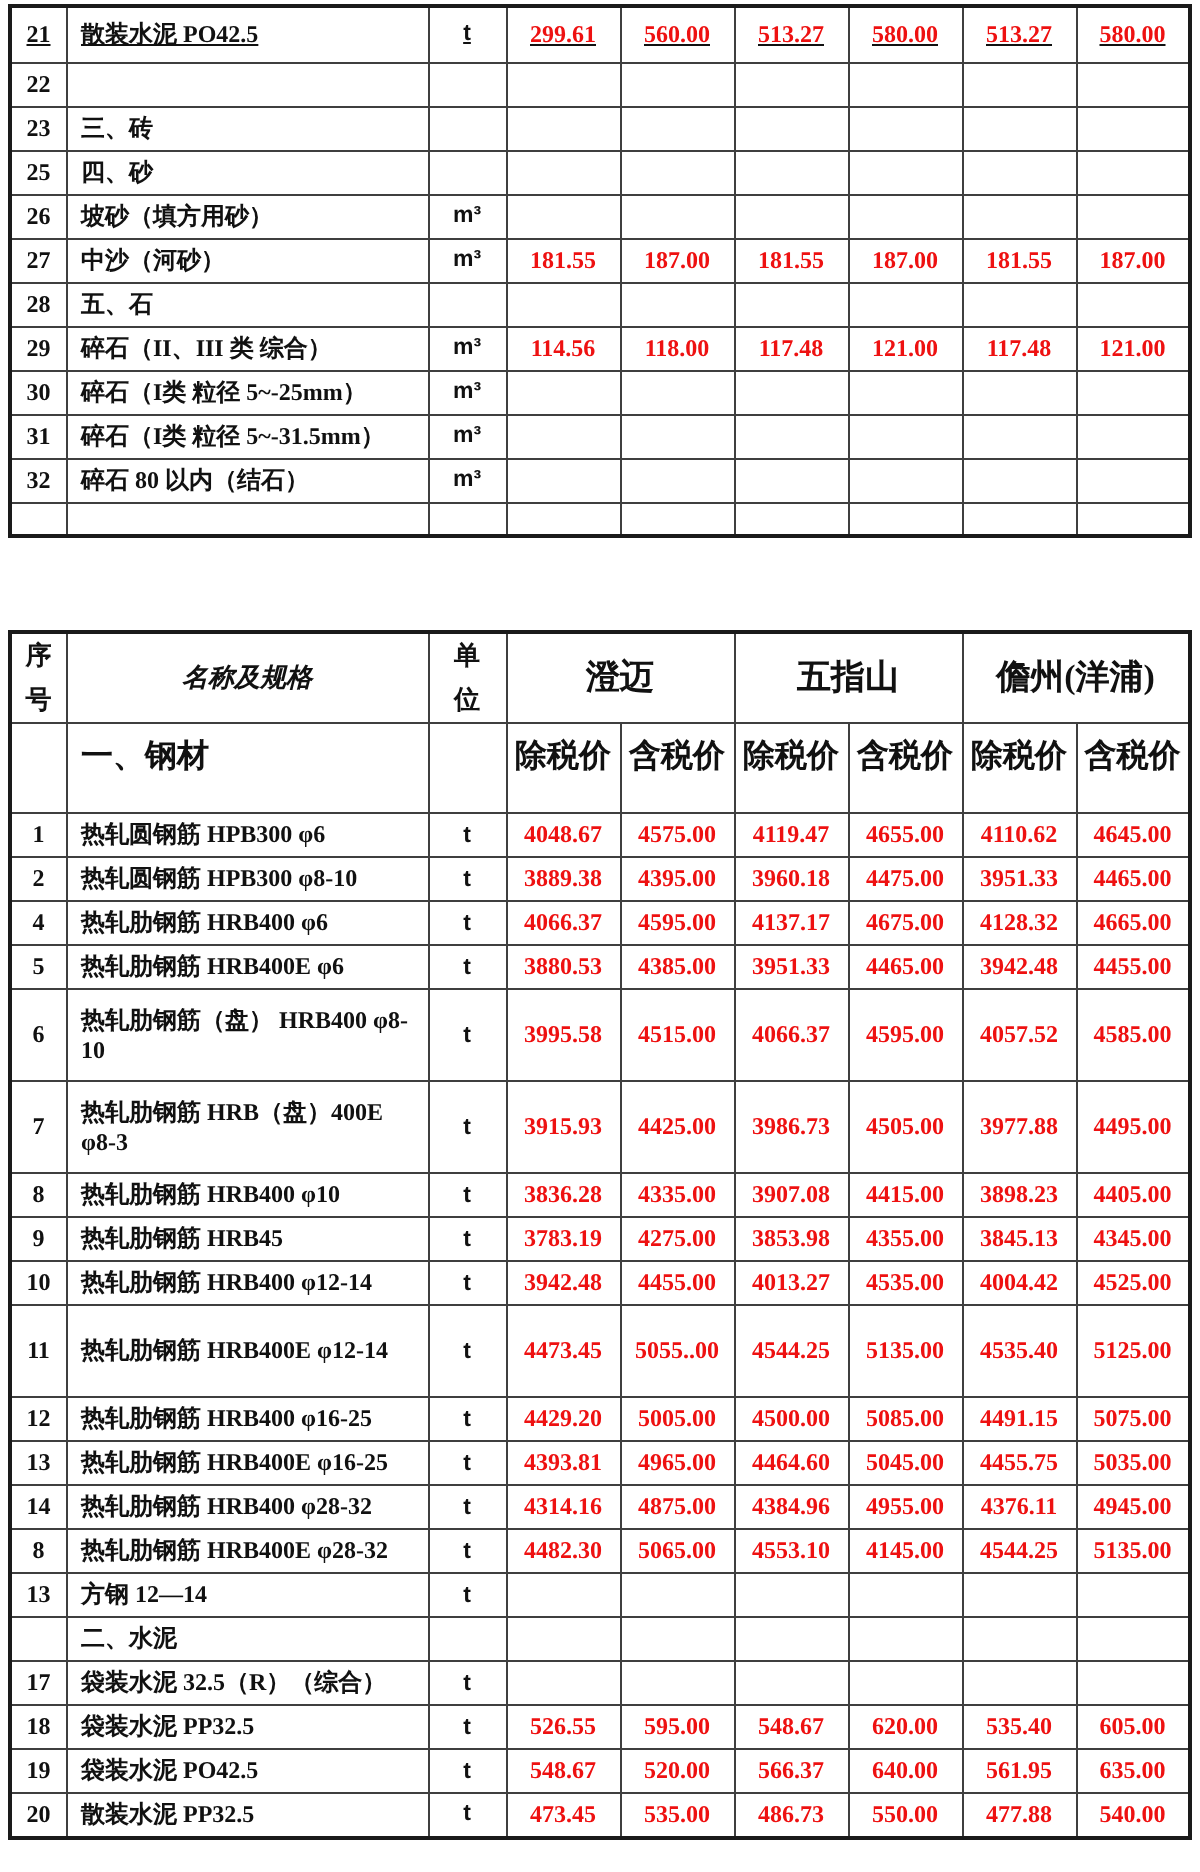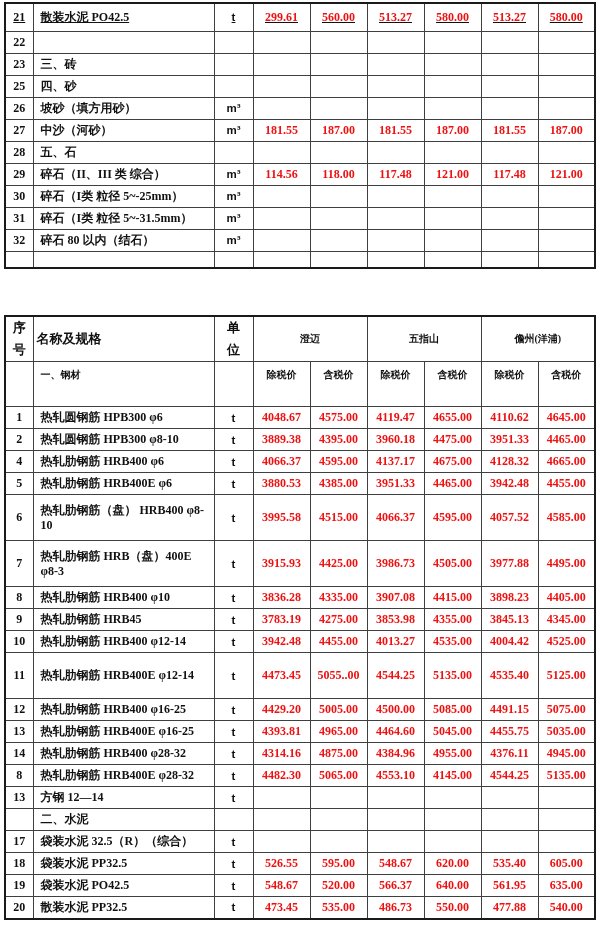--- a/index.html
+++ b/index.html
@@ -44,34 +44,34 @@
   td.c-no{text-align:center;}
   td.c-name{text-align:left;padding-left:7px;word-break:normal;}
   td.c-unit{text-align:center;font-family:"Liberation Sans","DejaVu Sans",sans-serif;font-size:11.5px;}
   td.c-price{text-align:center;color:var(--red);}
   tr.row{height:22px;}
   #upper-table tr.first{height:28px;text-decoration:underline;}
   tr.short{height:17px;}
   #lower-table tr.row{height:22px;}
   #lower-table tr.tall{height:46px;}
   th{font-weight:bold;background:#ffffff;}
-  th.h-region{font-size:10px;text-align:center;}
+  th.h-region{font-size:17px;text-align:center;}
   tr.hdr-top{height:42px;}
   tr.hdr-sub{height:45px;}
-  tr.hdr-sub th{vertical-align:top;padding-top:7px;font-size:10px;text-align:center;}
+  tr.hdr-sub th{vertical-align:top;padding-top:7px;font-size:16px;text-align:center;}
   tr.hdr-sub th.cat{text-align:left;padding-left:7px;}
   .vstack{
     display:inline-block;
     width:1.1em;
     word-break:break-all;
     line-height:1.7;
     font-size:13px;
     text-align:center;
   }
-  th.h-name{font-size:13px;text-align:left;}
+  th.h-name{font-size:13px;text-align:center;font-style:italic;}
 </style>
 </head>
 <body>
 
 <div class="sheet">
 
   <table id="upper-table">
     <colgroup>
       <col class="c-no">
         <col class="c-name">

